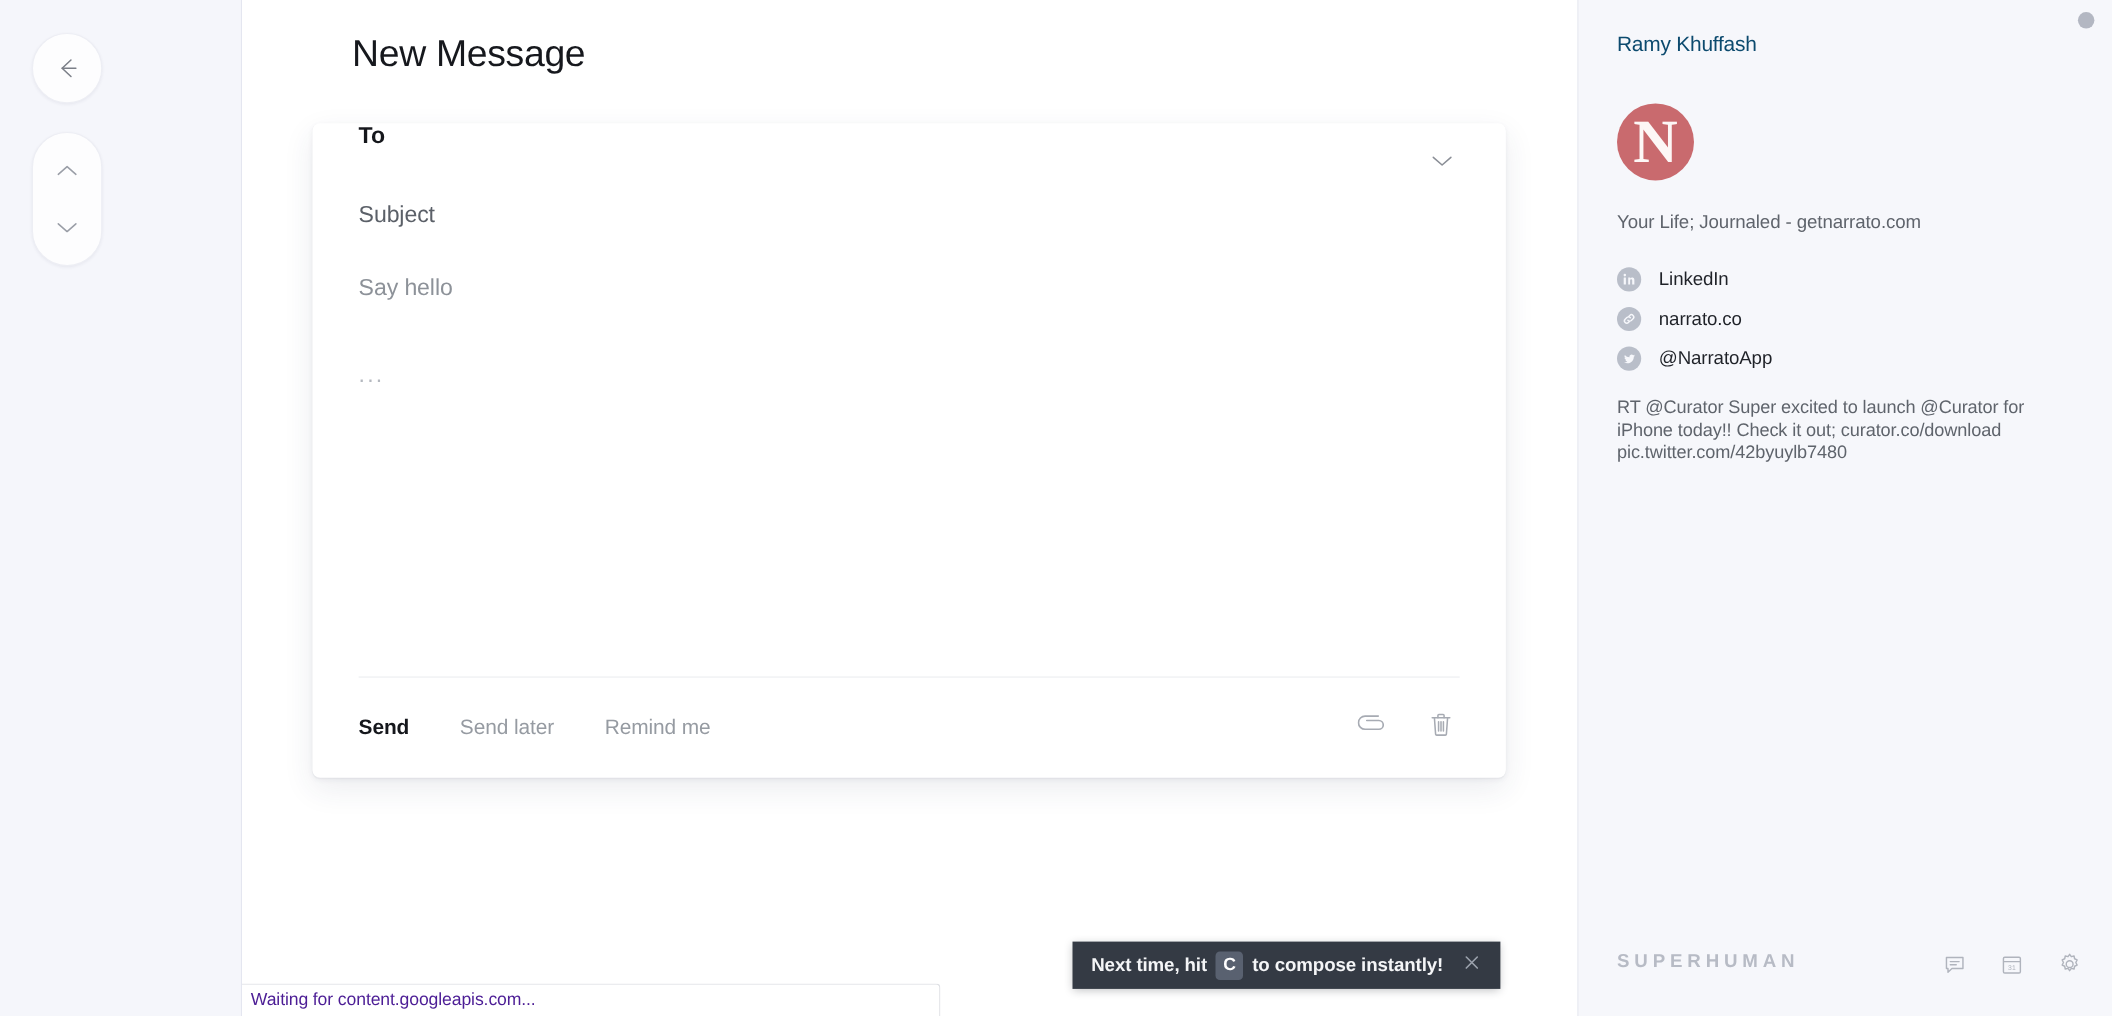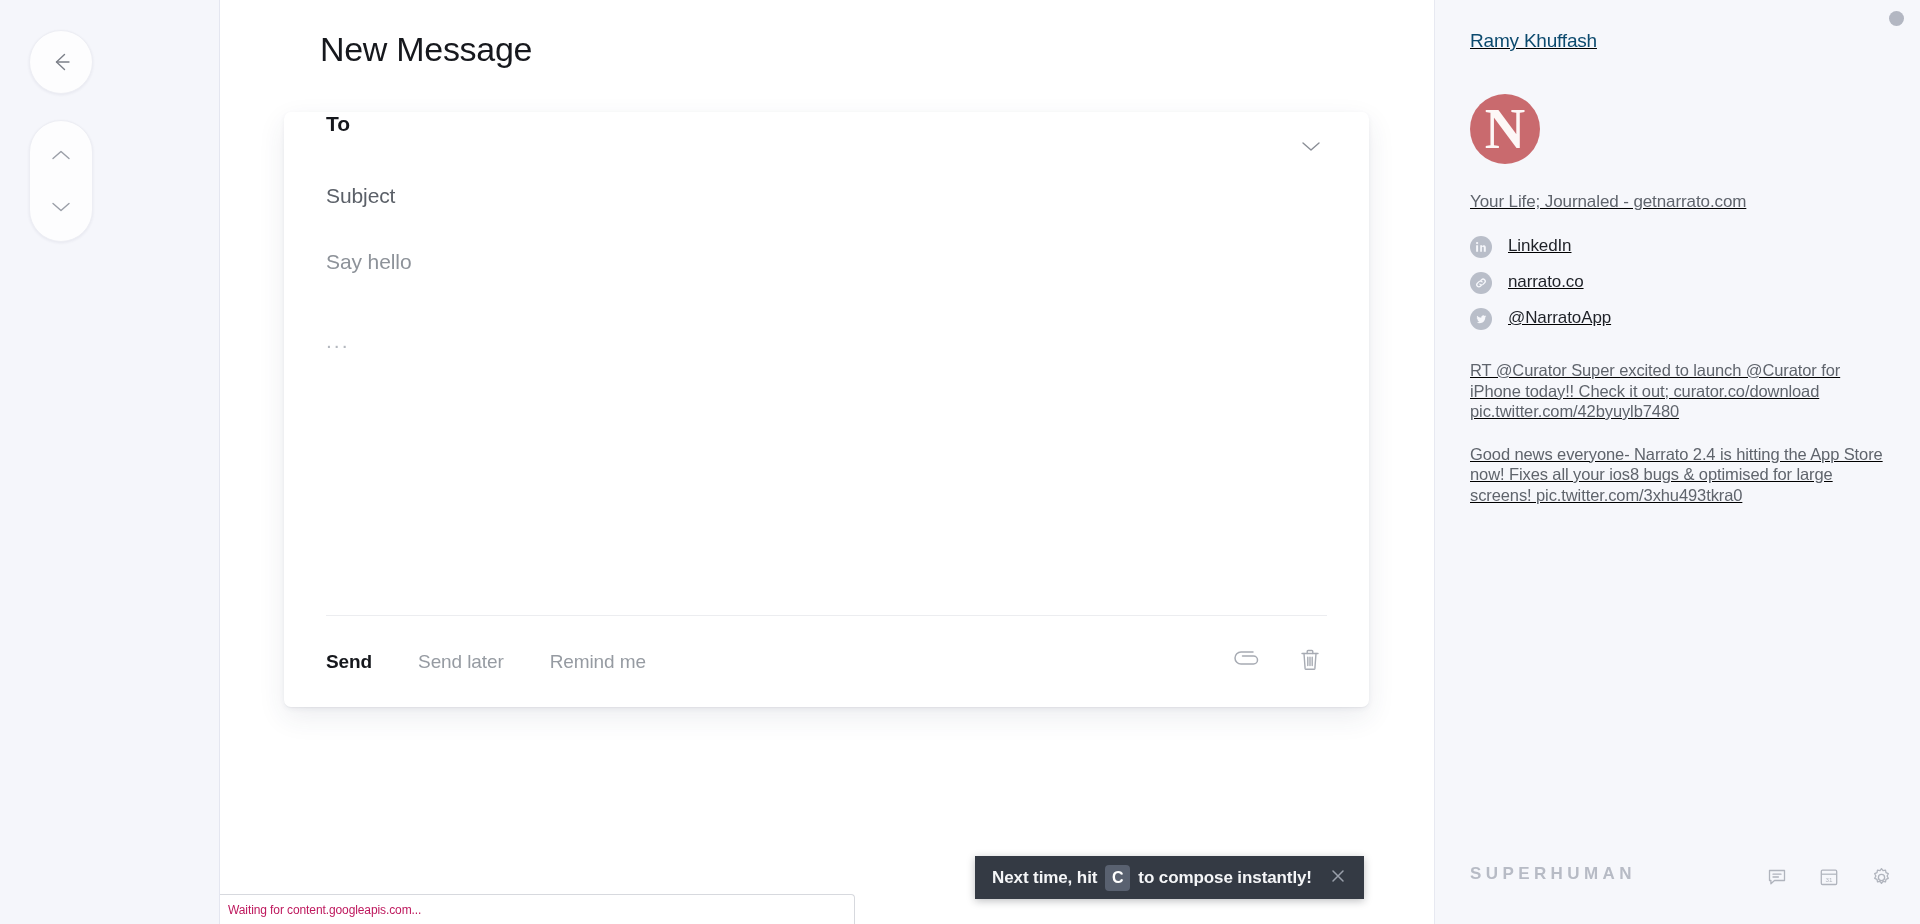--- a/index.html
+++ b/index.html
@@ -8,21 +8,20 @@
     overflow: hidden;
     background: #ffffff;
     font-family: "Liberation Sans", sans-serif;
     -webkit-font-smoothing: antialiased;
   }
 
   #app {
     position: relative;
     width: 1920px; height: 924px;
     display: flex;
-    text-decoration: underline;
   }
 
   
   .left-rail {
     position: relative;
     width: 220px;
     height: 924px;
     background: #f5f6fb;
     flex: 0 0 220px;
   }
@@ -224,21 +223,21 @@
     font-size: 18px; color: #6f747c; letter-spacing: -0.1px;
   }
   .contact-tagline {
     margin: 28px 0 0 36px;
     font-size: 17px; color: #5f646c;
     letter-spacing: -0.1px;
   }
 
   .social-list { margin: 24px 0 0 36px; }
   .social-row {
-    display: flex; 
+    display: flex; align-items: center;
     height: 36px;
     cursor: pointer;
   }
   .social-badge {
     width: 22px; height: 22px;
     border-radius: 50%;
     background: #b9bec9;
     display: flex; align-items: center; justify-content: center;
     flex: 0 0 22px;
   }
@@ -321,22 +320,22 @@
     min-width: 636px;
     background: #ffffff;
     border: 1px solid #d7d9de;
     border-left: none; border-bottom: none;
     border-top-right-radius: 4px;
     display: flex; align-items: center;
     padding: 0 12px 0 9px;
     z-index: 60;
   }
   .status-text {
-    font-size: 12px;
-    color: #be185d;
+    font-size: 16px;
+    color: #4c1d95;
     letter-spacing: -0.1px;
     white-space: nowrap;
   }
 </style>
 </head>
 <body>
 
 <div id="app">
 
   <div class="left-rail">
@@ -488,21 +487,20 @@
         <span class="social-badge">
           <svg width="14" height="14" viewBox="0 0 14 14" fill="#f6f7fb">
             <path d="M12.3 4.2 a4.2 4.2 0 0 1 -1.16 0.32 a2 2 0 0 0 0.89 -1.11 a4.1 4.1 0 0 1 -1.28 0.49 a2.02 2.02 0 0 0 -3.49 1.38 c0 0.16 0.02 0.32 0.05 0.47 A5.74 5.74 0 0 1 3.1 3.64 a2.02 2.02 0 0 0 0.62 2.7 a2 2 0 0 1 -0.91 -0.25 v0.02 c0 0.98 0.7 1.8 1.62 1.99 a2.03 2.03 0 0 1 -0.91 0.03 a2.02 2.02 0 0 0 1.89 1.4 a4.06 4.06 0 0 1 -2.51 0.87 a4.2 4.2 0 0 1 -0.48 -0.03 a5.72 5.72 0 0 0 3.1 0.91 c3.72 0 5.76 -3.08 5.76 -5.76 l-0.01 -0.26 a4.1 4.1 0 0 0 1.03 -1.06 Z"></path>
           </svg>
         </span>
         <span class="social-label">@NarratoApp</span>
       </div>
     </div>
 
     <div class="tweet">RT @Curator Super excited to launch @Curator for iPhone today!! Check it out; curator.co/download pic.twitter.com/42byuylb7480</div>
-    <div class="tweet">Good news everyone- Narrato 2.4 is hitting the App Store now! Fixes all your ios8 bugs &amp; optimised for large screens! pic.twitter.com/3xhu493tkra0</div>
 
     <div class="panel-footer">
       <span class="brand">SUPERHUMAN</span>
       <span class="panel-footer-spacer"></span>
 
       <span class="panel-icon">
         <span>
           <svg width="22" height="22" viewBox="0 0 22 22" fill="none" stroke="#b0b4bd" stroke-width="1.3" stroke-linecap="round" stroke-linejoin="round">
             <path d="M3.5 4.5 h15 v10 h-10 l-3.6 3.3 v-3.3 h-1.4 Z"></path>
             <path d="M7 8.2 h8 M7 11 h5.4"></path>

